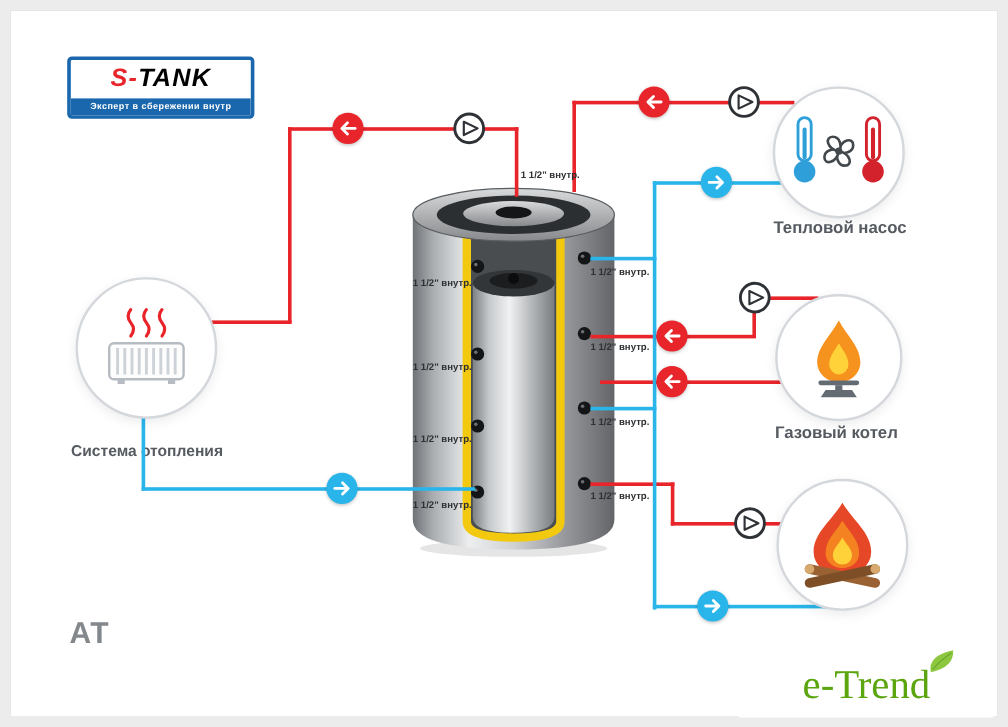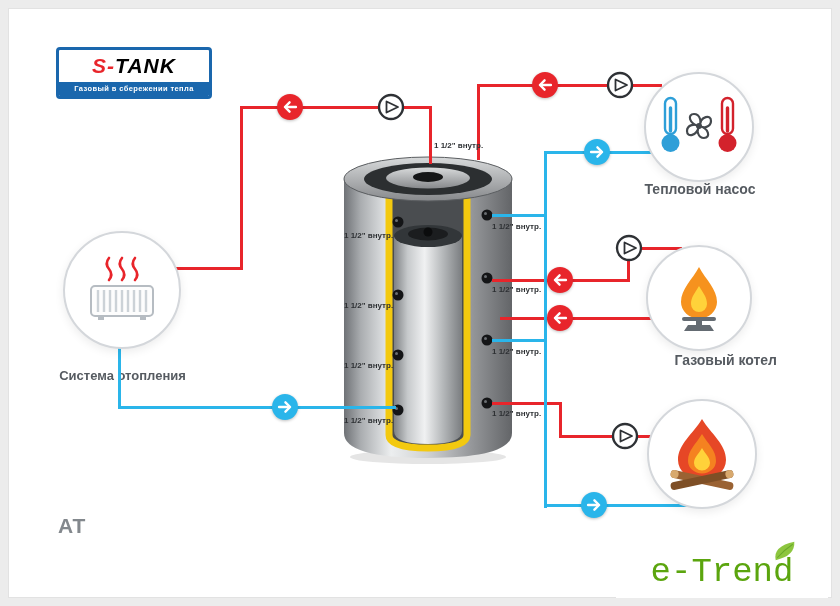--- a/index.html
+++ b/index.html
@@ -18,40 +18,40 @@
   .node{position:absolute;border-radius:50%;background:#ffffff;border:2px solid #d4d7db;box-shadow:0 3px 10px rgba(0,0,0,.08);display:flex;align-items:center;justify-content:center;}
   .node-label{position:absolute;font-weight:bold;color:#565b61;font-size:13px;text-align:center;white-space:nowrap;}
   .node-label.small{font-size:14px;}
   .port-label{position:absolute;font-size:8px;font-weight:bold;color:#2e3134;white-space:nowrap;z-index:8;}
   
   .logo{position:absolute;background:#ffffff;border:3px solid #1a67ad;border-radius:4px;overflow:hidden;display:flex;flex-direction:column;}
   .logo-top{flex:1;display:flex;align-items:center;justify-content:center;font-weight:bold;font-style:italic;font-size:21px;letter-spacing:1px;}
   .logo-s{color:#e8252b;}
   .logo-rest{color:#000000;}
   .logo-bar{height:14px;background:#1a67ad;color:#ffffff;font-size:7.5px;text-align:center;line-height:14px;letter-spacing:.4px;font-weight:bold;}
-  .model{position:absolute;font-size:21px;font-weight:bold;color:#83888d;letter-spacing:1px;}
+  .model{position:absolute;font-size:25px;font-weight:bold;color:#83888d;letter-spacing:1px;}
   
   .watermark{position:absolute;background:#ffffff;display:flex;align-items:center;justify-content:center;border-radius:6px 0 0 0;z-index:20;}
-  .etrend-text{font-family:Liberation Mono, monospace;font-size:34px;color:#5ba50e;}
+  .etrend-text{font-family:Liberation Serif, serif;font-size:34px;color:#5ba50e;}
   .leaf{position:absolute;right:30px;top:-4px;transform:rotate(-12deg);}
   .z-pipes{z-index:5;}
   .z-over{z-index:7;}
 </style>
 </head>
 <body>
 
 <div class="canvas">
   <div class="inner-frame"></div>
 
   <div class="logo" style="left:56px;top:47px;width:150px;height:46px;">
     <div class="logo-top">
         <span class="logo-s">S-</span>
         <span class="logo-rest">TANK</span>
       </div>
-    <div class="logo-bar">Газовый в сбережении тепла</div>
+    <div class="logo-bar">Эксперт в сбережении внутр</div>
   </div>
 
   <svg style="position:absolute;left:342px;top:149px;z-index:3;" width="172" height="316" viewBox="0 0 172 316">
     <defs>
       <linearGradient id="shellH" x1="0" y1="0" x2="1" y2="0">
         <stop offset="0" stop-color="#6f7276"></stop>
           <stop offset="0.1" stop-color="#aaadb0"></stop>
         <stop offset="0.28" stop-color="#eceeef"></stop>
           <stop offset="0.5" stop-color="#cfd1d3"></stop>
         <stop offset="0.75" stop-color="#97999c"></stop>
@@ -171,21 +171,21 @@
 
   <div class="node z-over" style="left:646px;top:245px;width:102px;height:102px;">
     <svg width="74" height="74" viewBox="0 0 74 74">
       <path d="M37,6 C30,19 19,28 19,41 A18,16.5 0 0 0 55,41 C55,28 44,19 37,6 Z" fill="#f6921e"></path>
       <path d="M37,25 C33,32 29,36 29,43 A8,8 0 0 0 45,43 C45,36 41,32 37,25 Z" fill="#ffd23a"></path>
       <rect x="20" y="56" width="34" height="4" rx="2" fill="#646b72"></rect>
       <rect x="34" y="60" width="6" height="5" fill="#646b72"></rect>
       <path d="M26,64 L48,64 L52,70 L22,70 Z" fill="#646b72"></path>
     </svg>
   </div>
-  <div class="node-label small" style="left:617px;top:352px;width:160px;text-align:right;">Газовый котел</div>
+  <div class="node-label small" style="left:617px;top:352px;width:160px;">Газовый котел</div>
 
   <div class="node z-over" style="left:647px;top:399px;width:106px;height:106px;">
     <svg width="82" height="76" viewBox="0 0 82 76">
       <path d="M41,3 C32,18 17,28 17,44 A24,20 0 0 0 65,44 C65,28 50,18 41,3 Z" fill="#e64726"></path>
       <path d="M41,18 C35,28 27,34 27,45 A14,12.5 0 0 0 55,45 C55,34 47,28 41,18 Z" fill="#f58220"></path>
       <path d="M41,32 C38,38 33,41 33,47 A8,7.5 0 0 0 49,47 C49,41 44,38 41,32 Z" fill="#ffd23a"></path>
       <g transform="rotate(12 41 64)">
           <rect x="9" y="60" width="64" height="8" rx="4" fill="#9a6233"></rect>
           <circle cx="13" cy="64" r="4" fill="#d8a96e"></circle>
         </g>

